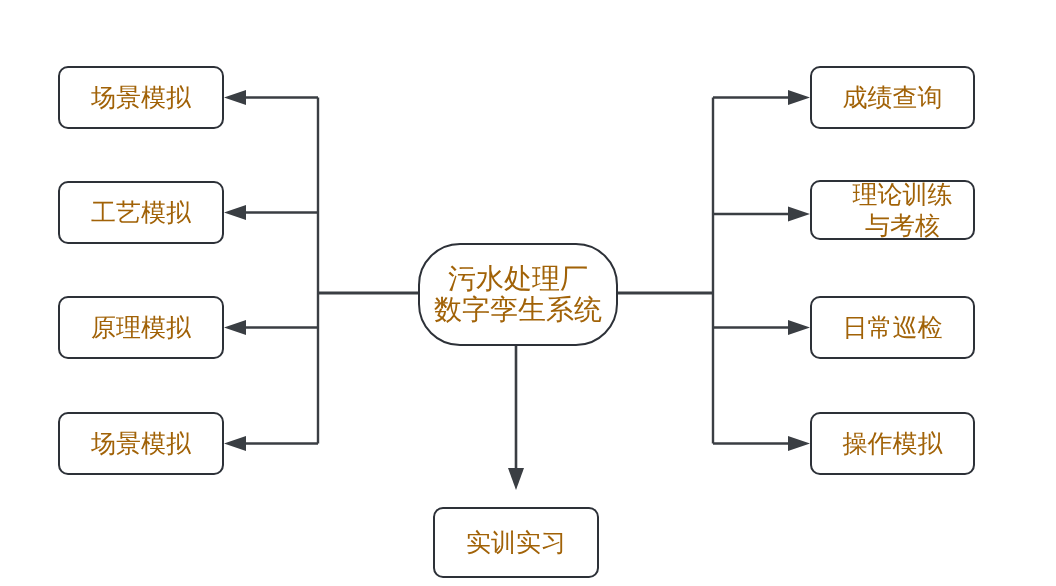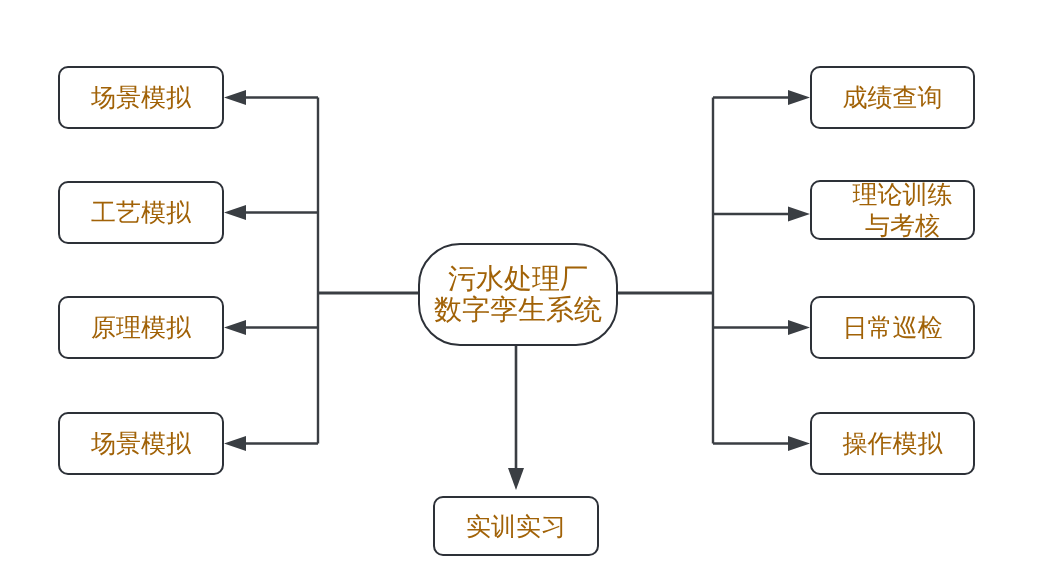--- a/index.html
+++ b/index.html
@@ -43,23 +43,23 @@
     left: 418px;
     top: 243px;
     width: 200px;
     height: 103px;
     border-radius: 42px;
     font-size: 28px;
     line-height: 1.08;
   }
   .node-bottom {
     left: 433px;
-    top: 496px;
+    top: 507px;
     width: 166px;
-    height: 60px;
+    height: 71px;
   }
   .b1 { top: 66px; }
   .b2 { top: 181px; }
   .b3 { top: 296px; }
   .b4 { top: 412px; }
   .b5 { top: 66px; }
   .b6 { top: 180px; height: 60px; padding-left: 20px; }
   .b7 { top: 296px; }
   .b8 { top: 412px; }
 </style>

